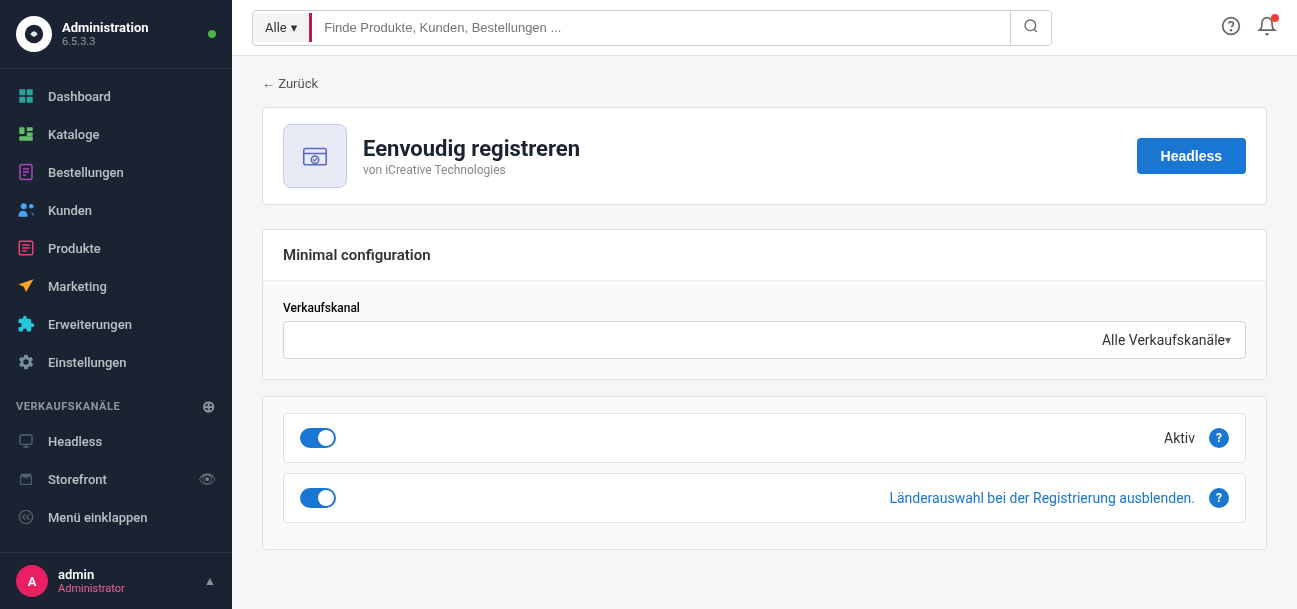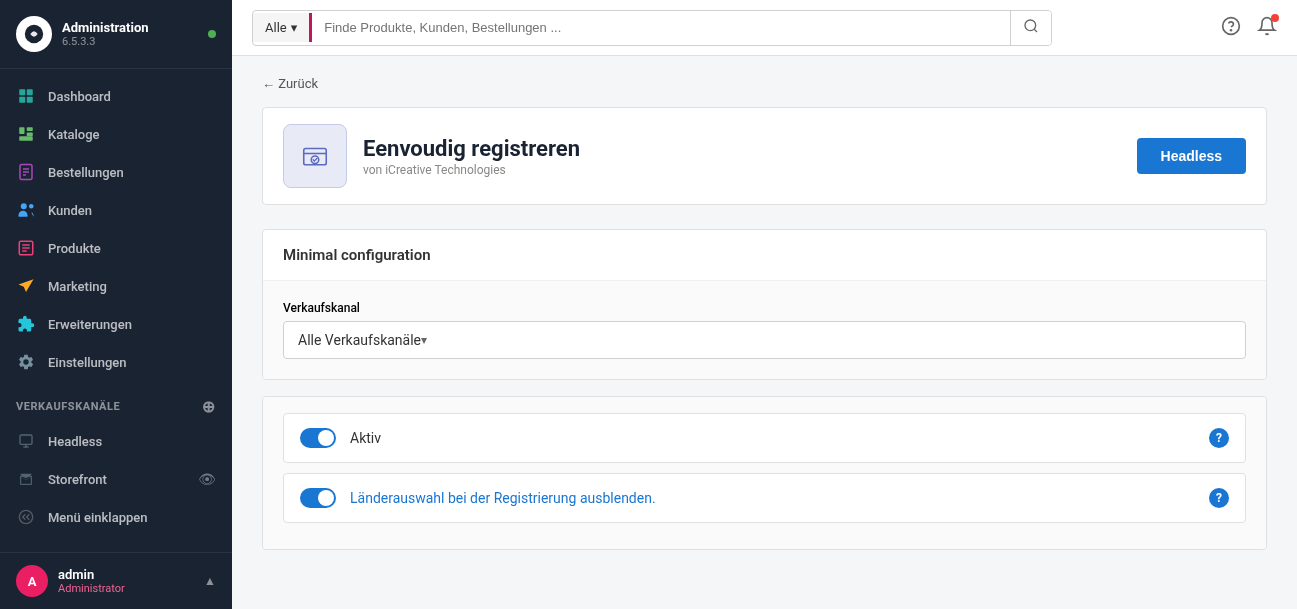--- a/index.html
+++ b/index.html
@@ -226,21 +226,21 @@
     }
     .select-wrapper {
       position: relative;
       background: #fff;
       border: 1px solid #d0d0d0;
       border-radius: 4px;
     }
     .select-display {
       display: flex;
       align-items: center;
-      justify-content: flex-start;
+      justify-content: flex-end;
       padding: 10px 14px;
       cursor: pointer;
       font-size: 14px;
       color: #333;
     }
     .chevron-icon { color: #666; font-size: 12px; }
 
     .toggle-row {
       display: flex;
       align-items: center;
@@ -518,21 +518,21 @@
         <div class="select-wrapper">
           <div class="select-display">
             <span>Alle Verkaufskanäle</span>
             <span class="chevron-icon">▾</span>
           </div>
         </div>
       </div>
     </div>
 
     <div class="section-card">
-      <div style="padding: 16px 20px; background: #fafafa;">
+      <div style="padding: 16px 20px; background: #fafafa; text-align: right;">
 
         <div class="toggle-row">
           <div class="toggle-switch"></div>
           <span class="toggle-label">Aktiv</span>
           <div class="help-icon">?</div>
         </div>
 
         <div class="toggle-row">
           <div class="toggle-switch"></div>
           <span class="toggle-label blue">Länderauswahl bei der Registrierung ausblenden.</span>

